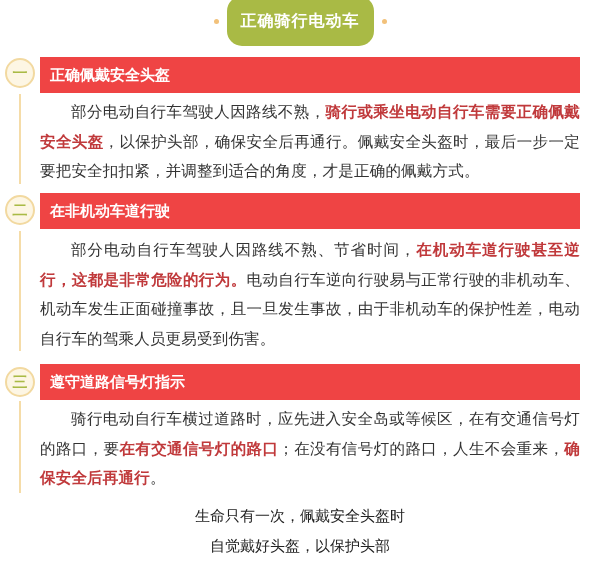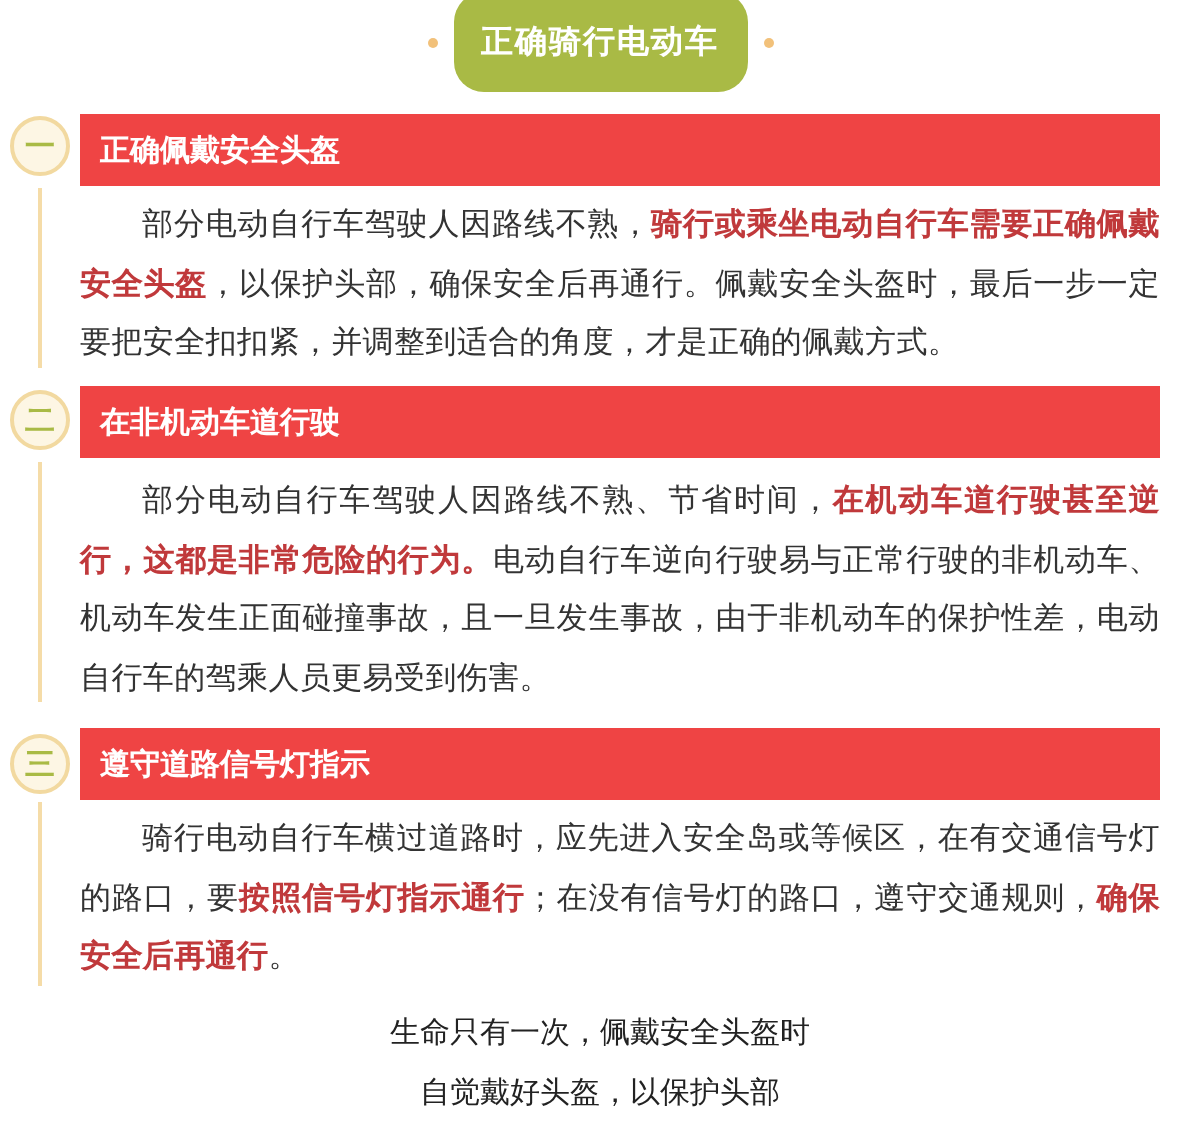--- a/index.html
+++ b/index.html
@@ -131,20 +131,20 @@
   <div class="sec-body" style="top:236px;">
     <span>部分电动自行车驾驶人因路线不熟、节省时间，</span><span class="hl">在机动车道行驶甚至逆行，这都是非常危险的行为。</span><span>电动自行车逆向行驶易与正常行驶的非机动车、机动车发生正面碰撞事故，且一旦发生事故，由于非机动车的保护性差，电动自行车的驾乘人员更易受到伤害。</span>
   </div>
 </div>
 
 <div class="section" style="top:0;">
   <div class="sec-circle" style="top:367px;">三</div>
   <div class="sec-bar" style="top:364px;">遵守道路信号灯指示</div>
   <div class="sec-line" style="top:401px; height:92px;"></div>
   <div class="sec-body" style="top:405px;">
-    <span>骑行电动自行车横过道路时，应先进入安全岛或等候区，在有交通信号灯的路口，要</span><span class="hl">按照信号灯指示通行</span><span>；在没有信号灯的路口，遵守交通规则，</span><span class="hl">确保安全后再通行</span><span>。</span>
+    <span>骑行电动自行车横过道路时，应先进入安全岛或等候区，在有交通信号灯的路口，要</span><span class="hl">在有交通信号灯的路口</span><span>；在没有信号灯的路口，人生不会重来，</span><span class="hl">确保安全后再通行</span><span>。</span>
   </div>
 </div>
 
 <div class="footer" style="top:503px;">
   <div>生命只有一次，佩戴安全头盔时</div>
   <div style="margin-top:3px;">自觉戴好头盔，以保护头部</div>
 </div>
 
 </body></html>

